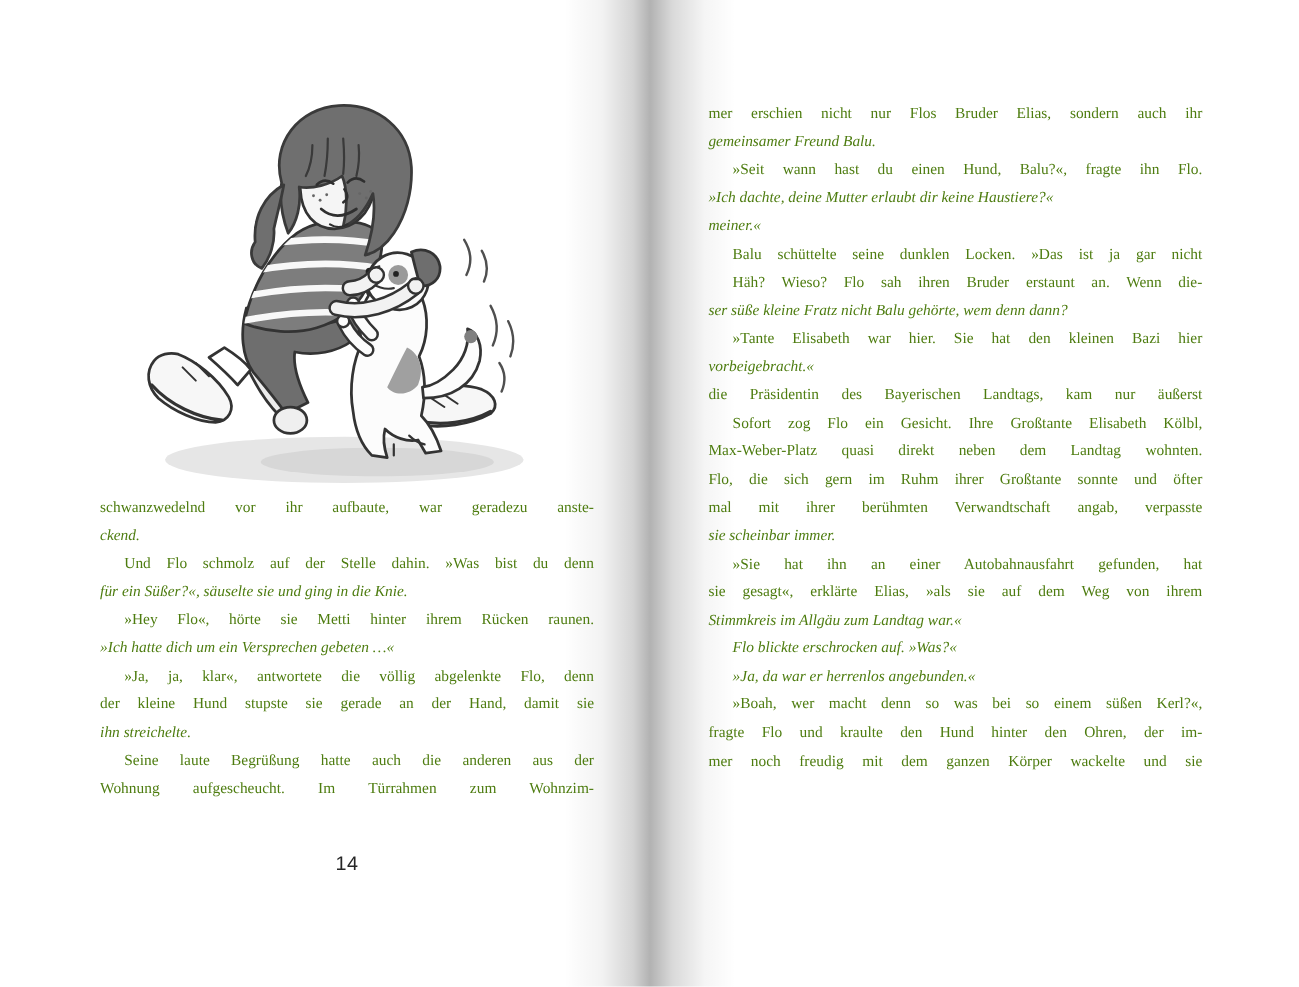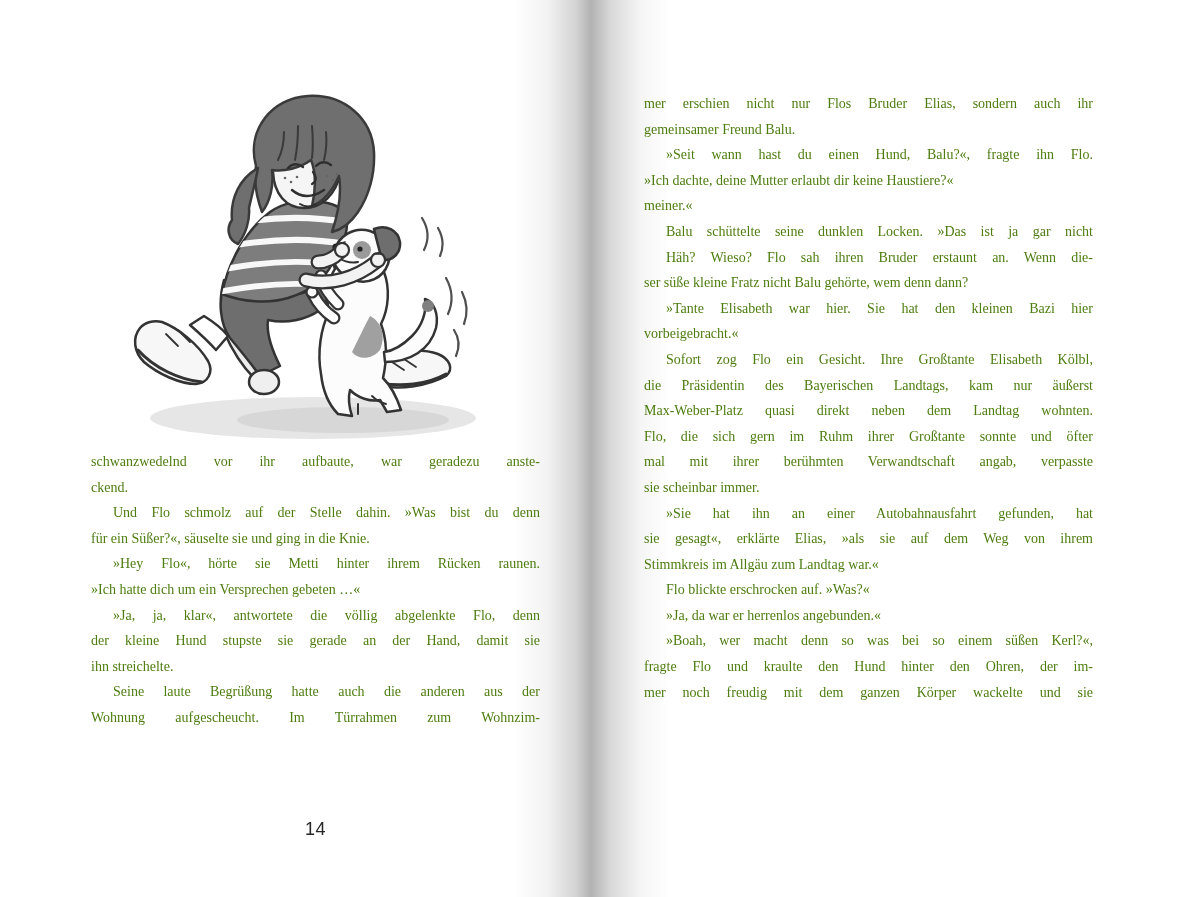--- a/index.html
+++ b/index.html
@@ -19,29 +19,28 @@
   }
   .page { position: absolute; inset: 0; z-index: 1; }
   .textblock {
     position: absolute; width: 449px;
     font-size: 14px; line-height: 25.6px;
     color: #4d7c0f;
   }
   .textblock.left-text  { left: 91px;  top: 449px; }
   .textblock.right-text { left: 644px; top: 91px;  }
   .line { text-align: justify; text-align-last: justify; }
-  .line.par-end { text-align-last: left; }
+  .line.par-end { text-align-last: left; font-style: italic; }
   .line.indent { text-indent: 22px; }
   .pagenum {
     position: absolute; top: 773px; width: 449px;
     text-align: center;
     font-family: "Liberation Sans", "DejaVu Sans", sans-serif;
     font-size: 18px; line-height: 24px; color: #262626;
     letter-spacing: 0.5px;
-    margin-top: 44px;
   }
   .pagenum.left  { left: 91px; }
   .pagenum.right { left: 644px; }
   .illustration {
     position: absolute; left: 128px; top: 66px;
     width: 352px; height: 384px; margin: 0;
   }
   .illustration svg { display: block; width: 100%; height: 100%; }
 </style>
 </head>
@@ -181,22 +180,22 @@
       <div class="line">mer erschien nicht nur Flos Bruder Elias, sondern auch ihr</div>
       <div class="line par-end">gemeinsamer Freund Balu.</div>
       <div class="line indent">»Seit wann hast du einen Hund, Balu?«, fragte ihn Flo.</div>
       <div class="line par-end">»Ich dachte, deine Mutter erlaubt dir keine Haustiere?«</div>
       <div class="line par-end">meiner.«</div>
       <div class="line indent">Balu schüttelte seine dunklen Locken. »Das ist ja gar nicht</div>
       <div class="line indent">Häh? Wieso? Flo sah ihren Bruder erstaunt an. Wenn die-</div>
       <div class="line par-end">ser süße kleine Fratz nicht Balu gehörte, wem denn dann?</div>
       <div class="line indent">»Tante Elisabeth war hier. Sie hat den kleinen Bazi hier</div>
       <div class="line par-end">vorbeigebracht.«</div>
+      <div class="line">die Präsidentin des Bayerischen Landtags, kam nur äußerst</div>
       <div class="line indent">Sofort zog Flo ein Gesicht. Ihre Großtante Elisabeth Kölbl,</div>
-      <div class="line">die Präsidentin des Bayerischen Landtags, kam nur äußerst</div>
       <div class="line">Max-Weber-Platz quasi direkt neben dem Landtag wohnten.</div>
       <div class="line">Flo, die sich gern im Ruhm ihrer Großtante sonnte und öfter</div>
       <div class="line">mal mit ihrer berühmten Verwandtschaft angab, verpasste</div>
       <div class="line par-end">sie scheinbar immer.</div>
       <div class="line indent">»Sie hat ihn an einer Autobahnausfahrt gefunden, hat</div>
       <div class="line">sie gesagt«, erklärte Elias, »als sie auf dem Weg von ihrem</div>
       <div class="line par-end">Stimmkreis im Allgäu zum Landtag war.«</div>
       <div class="line par-end indent">Flo blickte erschrocken auf. »Was?«</div>
       <div class="line par-end indent">»Ja, da war er herrenlos angebunden.«</div>
       <div class="line indent">»Boah, wer macht denn so was bei so einem süßen Kerl?«,</div>

